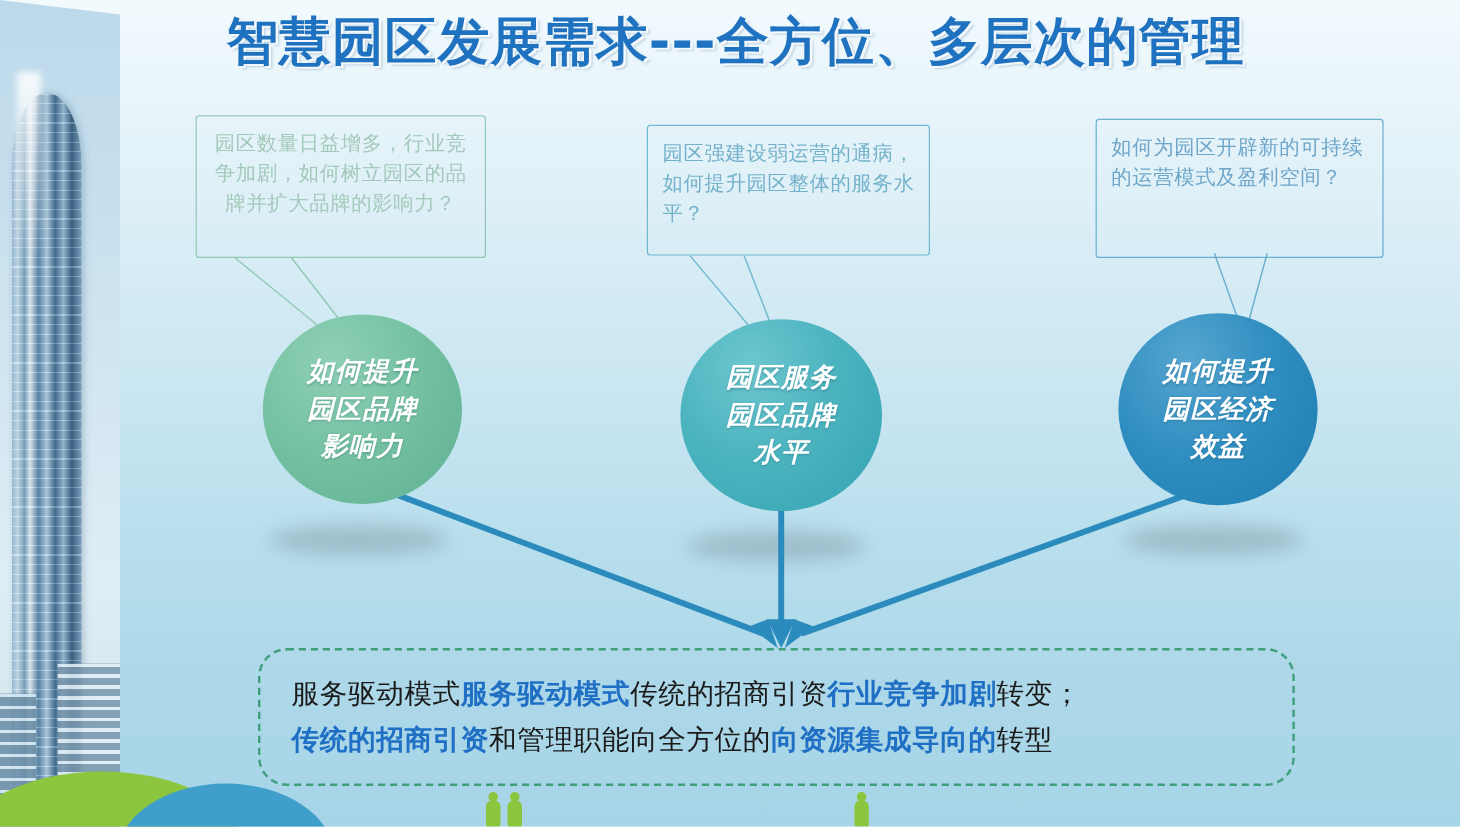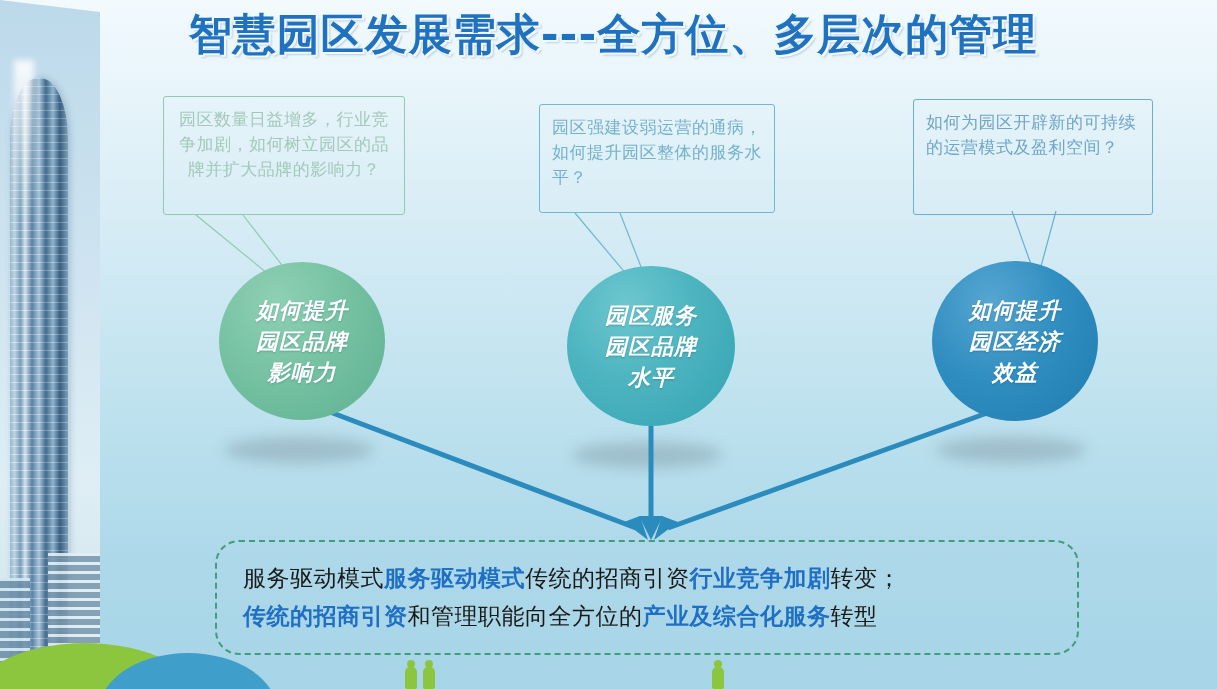--- a/index.html
+++ b/index.html
@@ -287,21 +287,21 @@
     <div>
       <span>如何提升</span><br>
       <span>园区经济</span><br>
       <span>效益</span>
     </div>
   </div>
 
   <div class="result-box">
     <div class="result-text">
       <span>服务驱动模式</span><span class="hl">服务驱动模式</span><span>传统的招商引资</span><span class="hl">行业竞争加剧</span><span>转变；</span><br>
-      <span class="hl">传统的招商引资</span><span>和管理职能向全方位的</span><span class="hl">产业及综合化服务</span><span>转型</span>
+      <span class="hl">传统的招商引资</span><span>和管理职能向全方位的</span><span class="hl">向资源集成导向的</span><span>转型</span>
     </div>
   </div>
 
   <div class="hill-green"></div>
   <div class="hill-blue"></div>
   <div class="person p1"></div>
   <div class="person p2"></div>
   <div class="person p3"></div>
 
 </div>

